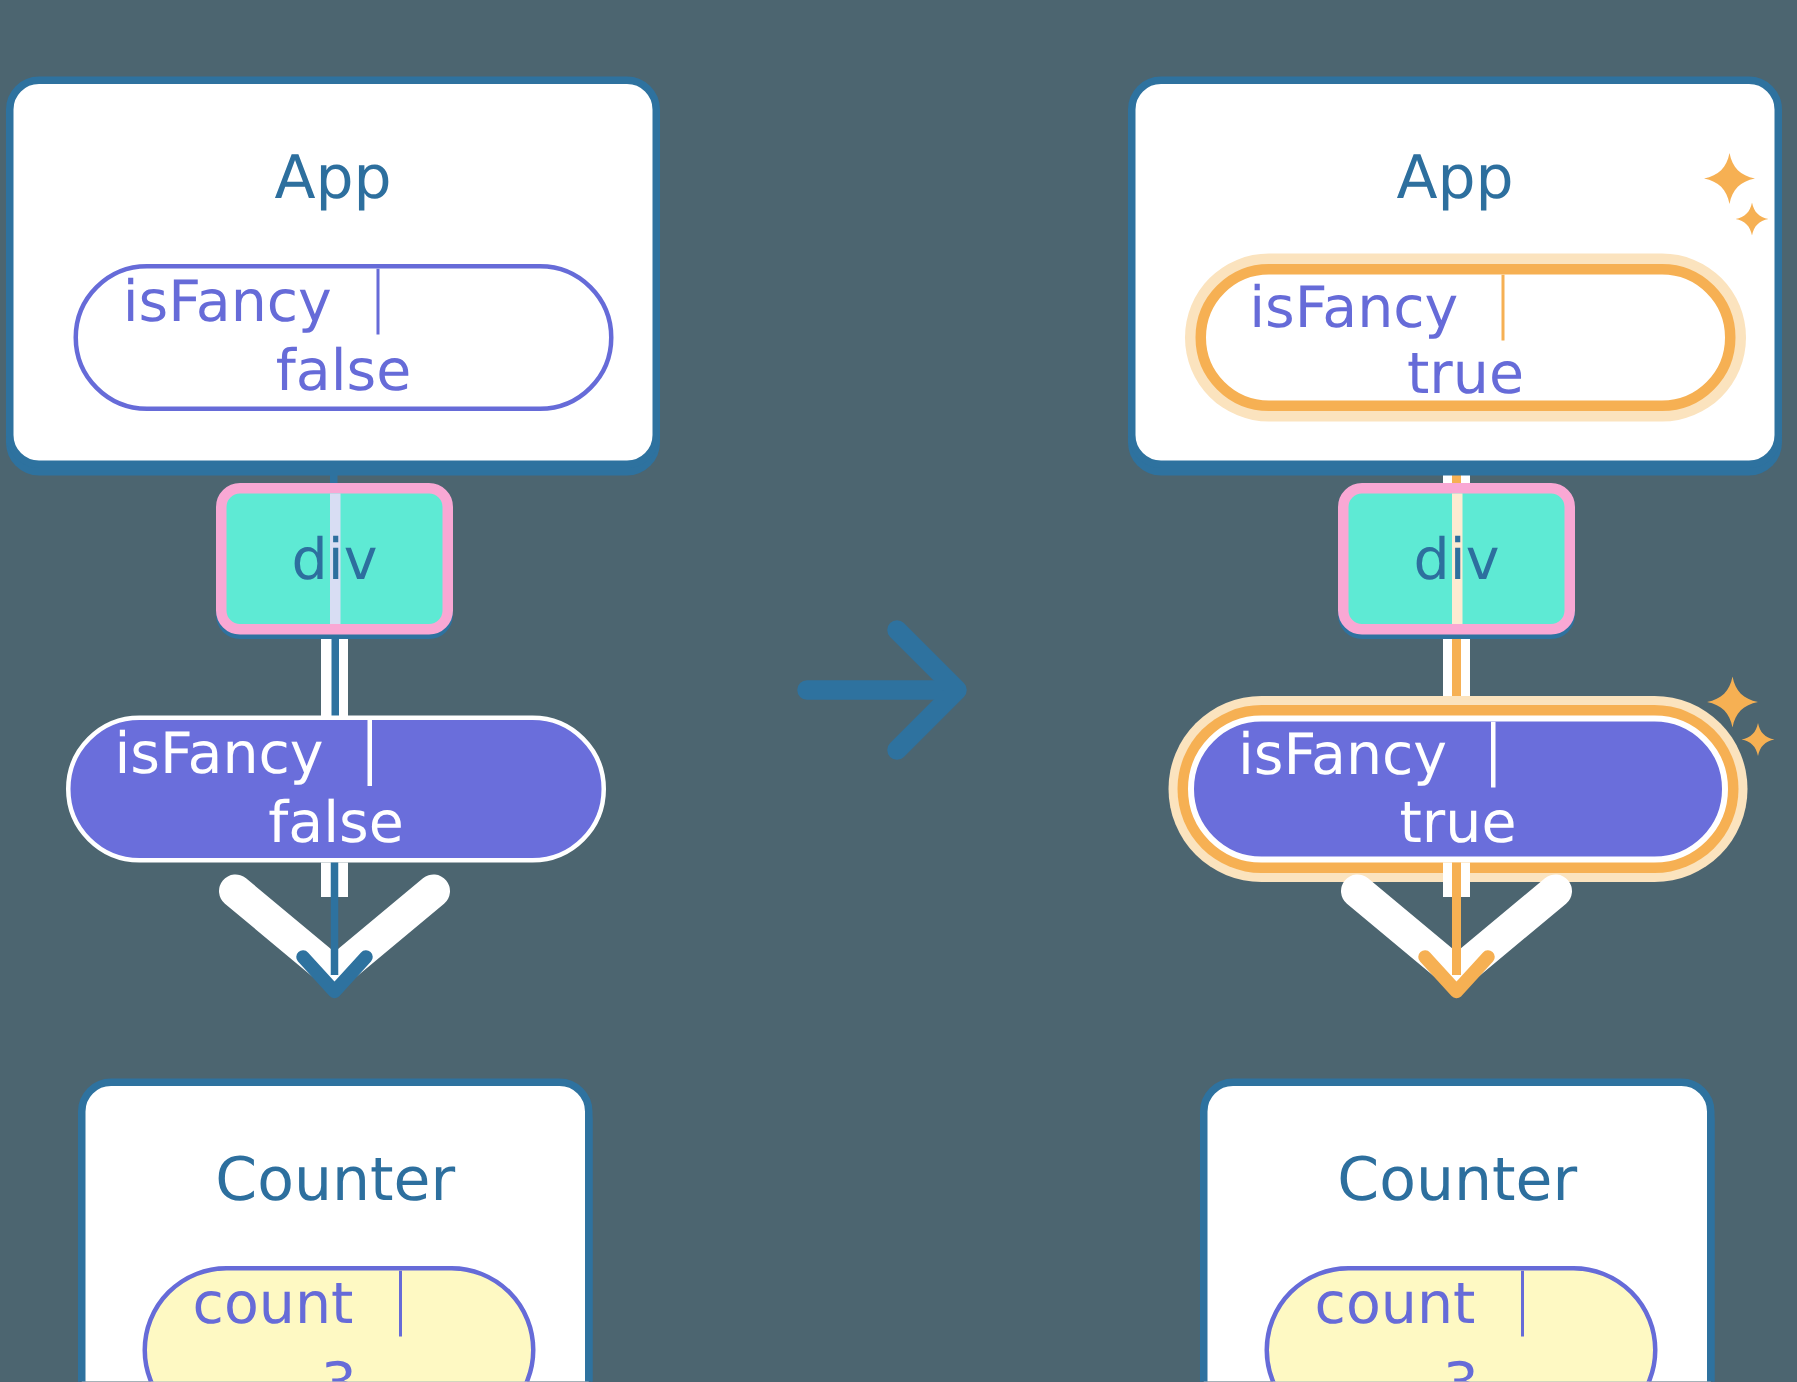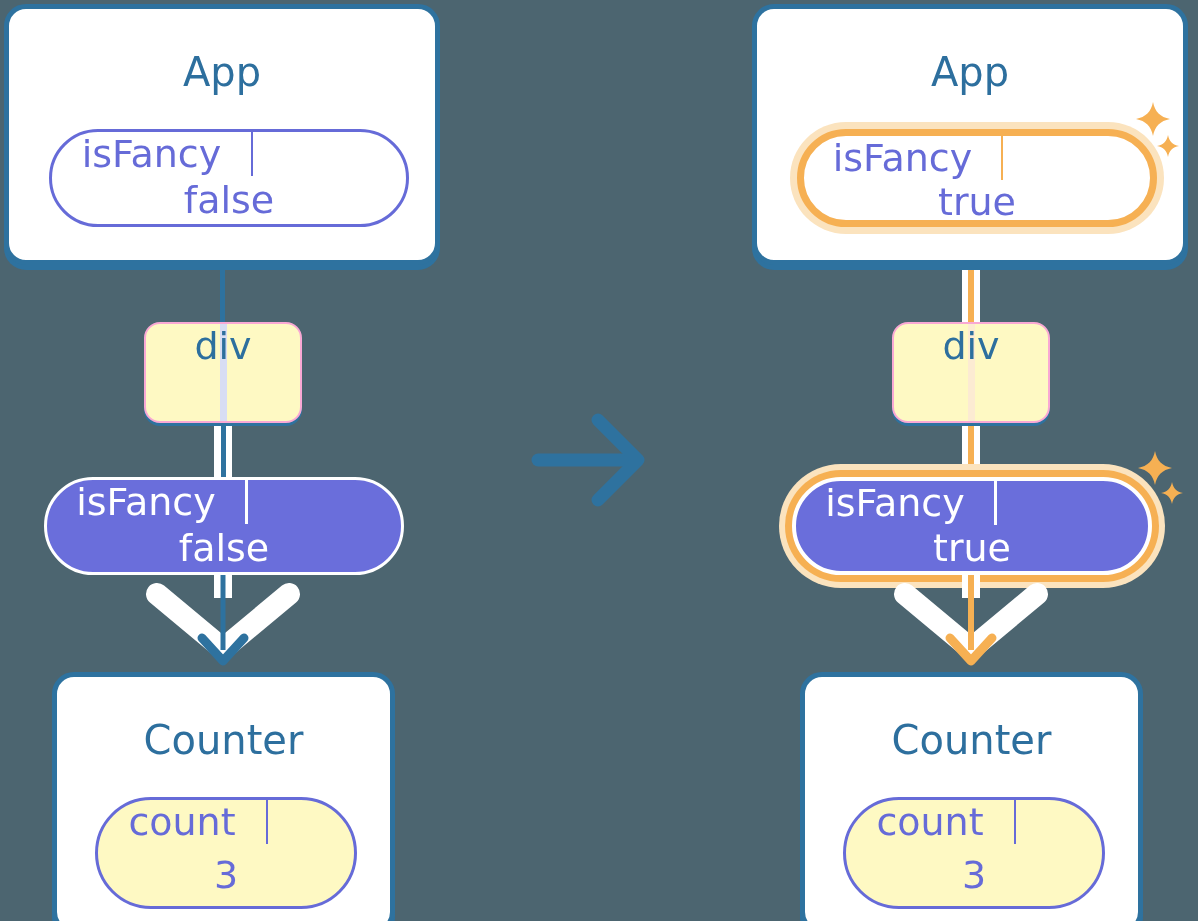--- a/index.html
+++ b/index.html
@@ -15,20 +15,21 @@
   .diagram-after  { left: 748px; }
 
   
   .card {
     position: absolute;
     background: #ffffff;
     border: 5px solid #2E729F;
     border-radius: 22px;
     box-shadow: 0 5px 0 #2E729F;
     z-index: 2;
+    margin-top: 47px;
   }
   .app-card     { left: 4px;  top: 4px;   width: 436px; height: 261px; }
   .counter-card { left: 52px; top: 672px; width: 343px; height: 262px; }
   .card-title {
     position: absolute; left: 0; right: 0;
     text-align: center;
     font-size: 40px; line-height: 1.15;
     color: #2D6F9E;
     font-weight: 500;
   }
@@ -86,25 +87,25 @@
     background: #fef9c3;
     border: 3px solid #666BD8;
     color: #666BD8;
   }
   .count-pill .cell-key { width: 170px; border-right: 2px solid #666BD8; }
 
   
   .div-box {
     position: absolute;
     left: 144px; top: 322px; width: 158px; height: 101px;
-    background: #fef9c3;
-    border: 2px solid #f9a8d4;
+    background: #5eead4;
+    border: 7px solid #f9a8d4;
     border-radius: 16px;
     box-shadow: 0 3px 0 #2E729F;
-    display: flex; align-items: flex-start; justify-content: center;
+    display: flex; align-items: center; justify-content: center;
     font-size: 38px; color: #2D6F9E;
     z-index: 2;
   }
   .div-inner-line {
     position: absolute; left: 50%; top: 0; bottom: 0;
     width: 7px; margin-left: -3.5px;
   }
   .line-lavender { background: #D8DDF3; }
   .line-cream    { background: #FCEBD2; }
   .div-label { position: relative; z-index: 1; }

